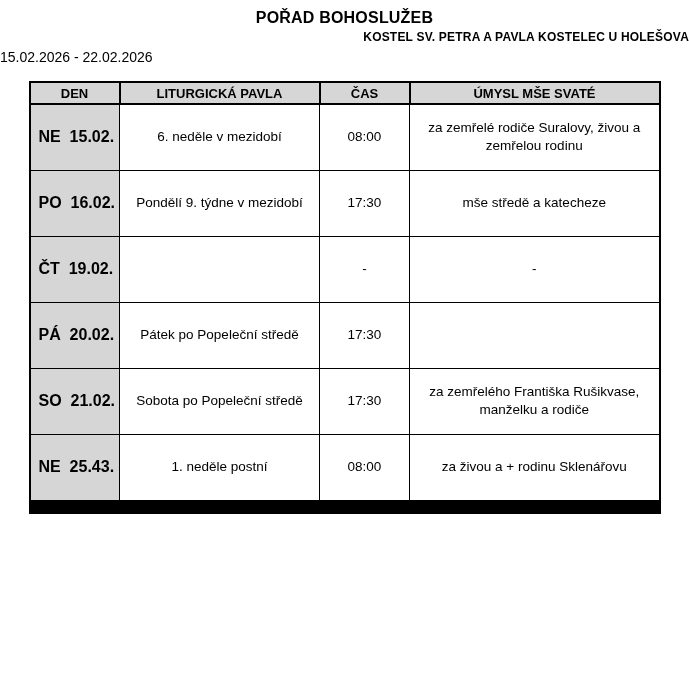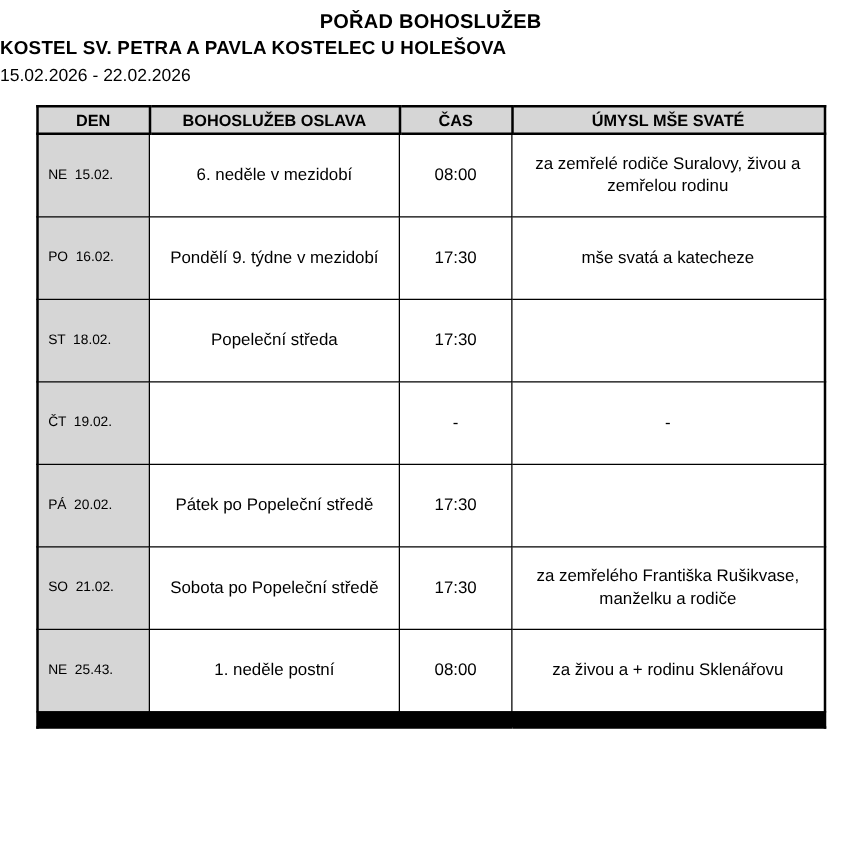--- a/index.html
+++ b/index.html
@@ -22,22 +22,22 @@
   }
   .title {
     margin: 0 0 3px 0;
     text-align: center;
     font-size: 16px;
     font-weight: bold;
     letter-spacing: 0.2px;
   }
   .subtitle {
     margin: 0 0 5px 0;
-    text-align: left;
-    font-size: 15px;
+    text-align: right;
+    font-size: 12px;
     font-weight: bold;
     letter-spacing: 0.2px;
   }
   .daterange {
     margin: 0 0 16px 0;
     text-align: left;
     font-size: 14px;
     font-weight: normal;
   }
   table.schedule {
@@ -66,25 +66,25 @@
     text-align: center;
     vertical-align: middle;
     padding: 4px 10px;
     line-height: 1.35;
   }
   .schedule tr.data-row {
     height: 66px;
   }
   .schedule td.day {
     background: var(--day-col-bg, #d6d6d6);
-    font-weight: normal;
+    font-weight: bold;
     text-align: left;
     white-space: pre;
     padding: 4px 20px 4px 8px;
-    font-size: 11px;
+    font-size: 16px;
   }
   .schedule tr.footer-row {
     height: 13px;
   }
   .schedule tr.footer-row td {
     background: var(--footer-bar, #000000);
     padding: 0;
     border: 1px solid var(--border, #000);
   }
 </style>
@@ -99,43 +99,37 @@
   <table class="schedule">
     <colgroup>
       <col class="c-day">
         <col class="c-cel">
         <col class="c-time">
         <col class="c-int">
     </colgroup>
     <thead>
       <tr>
         <th>DEN</th>
-        <th>BOHOSLUŽEB OSLAVA</th>
+        <th>LITURGICKÁ PAVLA</th>
         <th>ČAS</th>
         <th>ÚMYSL MŠE SVATÉ</th>
       </tr>
     </thead>
     <tbody>
       <tr class="data-row">
         <td class="day">NE  15.02.</td>
         <td class="cel">6. neděle v mezidobí</td>
         <td class="time">08:00</td>
         <td class="int">za zemřelé rodiče Suralovy, živou a zemřelou rodinu</td>
       </tr>
       <tr class="data-row">
         <td class="day">PO  16.02.</td>
         <td class="cel">Pondělí 9. týdne v mezidobí</td>
         <td class="time">17:30</td>
-        <td class="int">mše svatá a katecheze</td>
-      </tr>
-      <tr class="data-row">
-        <td class="day">ST  18.02.</td>
-        <td class="cel">Popeleční středa</td>
-        <td class="time">17:30</td>
-        <td class="int"></td>
+        <td class="int">mše středě a katecheze</td>
       </tr>
       <tr class="data-row">
         <td class="day">ČT  19.02.</td>
         <td class="cel"></td>
         <td class="time">-</td>
         <td class="int">-</td>
       </tr>
       <tr class="data-row">
         <td class="day">PÁ  20.02.</td>
         <td class="cel">Pátek po Popeleční středě</td>

